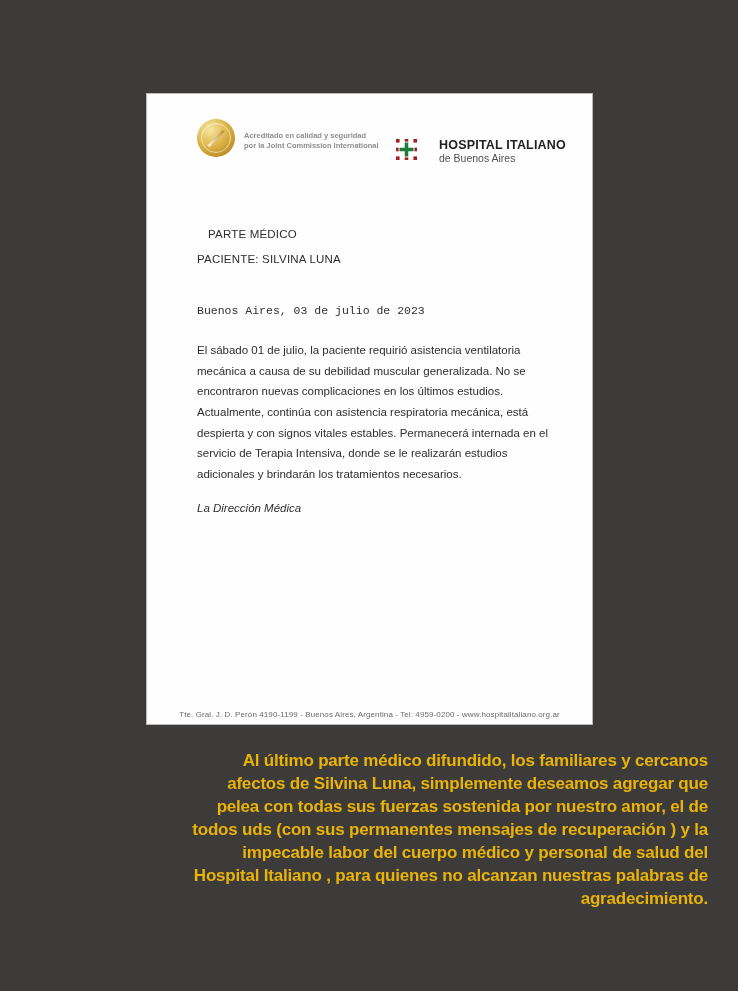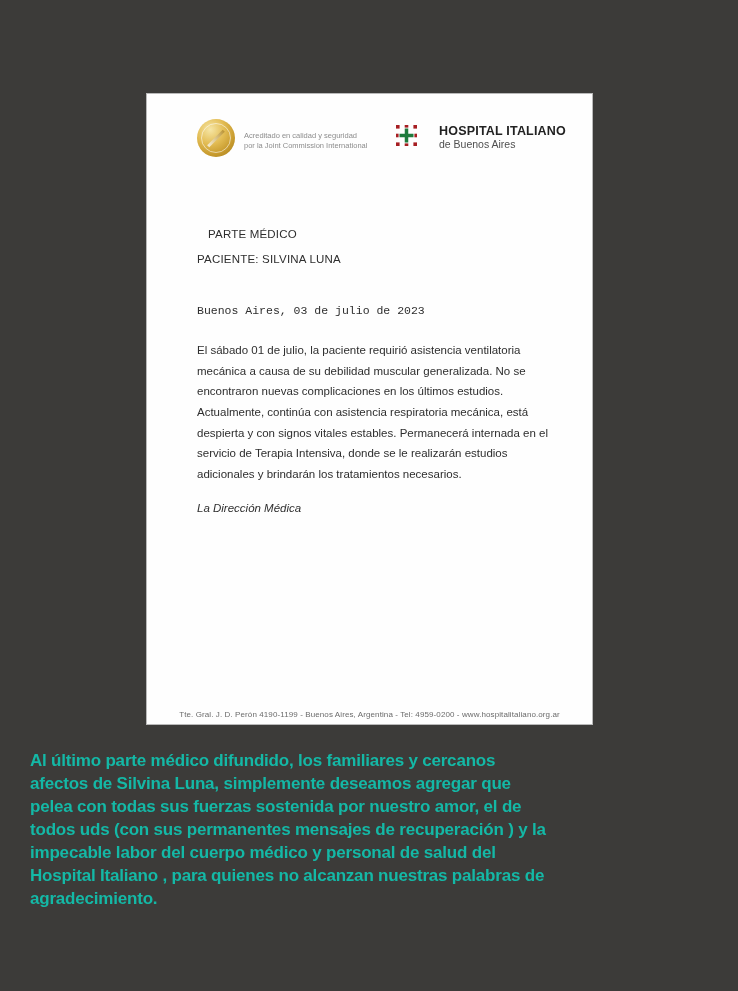--- a/index.html
+++ b/index.html
@@ -14,59 +14,59 @@
   
   .page {
     position:absolute; left:146px; top:93px; width:447px; height:632px;
     background:#fefefe; border:1px solid #b9b9b9; box-sizing:border-box;
   }
 
   .page-header {
     position:absolute; top:25px; left:50px; right:26px;
     display:flex; justify-content:space-between; align-items:flex-start;
   }
-  .seal-group { display:flex; align-items:center; gap:9px; }
+  .seal-group { display:flex; align-items:center; gap:9px;font-weight:bold; }
   .seal {
     width:38px; height:38px; border-radius:50%;
     background: radial-gradient(circle at 35% 28%, #f6e6a6 0%, #e3bd55 38%, #c79a2d 68%, #9f7a1d 100%);
     position:relative; flex:0 0 auto;
   }
   .seal-ring {
     position:absolute; left:4px; top:4px; right:4px; bottom:4px;
     border-radius:50%; border:1px solid rgba(255,255,255,0.55);
   }
   .seal-slash {
     position:absolute; left:8px; top:18px; width:22px; height:3px;
     background:linear-gradient(90deg, rgba(255,255,255,0.75), rgba(160,120,30,0.6));
     transform:rotate(-45deg);
   }
   .seal-text { font-size:7.5px; line-height:10px; color:#8d8d8d; padding-top:6px; }
 
-  .logo-group { display:flex; gap:22px; margin-top:6px; }
+  .logo-group { display:flex; gap:22px; margin-top:20px; }
   .logo-icon { width:21px; height:21px; flex:0 0 auto; }
   .logo-text .logo-name { font-size:12.5px; font-weight:bold; color:#222; letter-spacing:0.2px; line-height:13px; }
   .logo-text .logo-sub  { font-size:10.5px; color:#4f4f4f; line-height:11px; margin-top:1px; }
 
   .doc-text { position:absolute; left:50px; width:358px; font-size:11.5px; color:#2e2e2e; }
   .doc-title    { top:134px; letter-spacing:0.2px;margin-left:11px; }
   .doc-patient  { top:159px; letter-spacing:0.2px; }
   .doc-date     { top:210px;font-family:Liberation Mono, monospace; }
   .doc-para1    { top:246px; line-height:20.5px; }
   .doc-para2    { top:308px; line-height:20.5px; }
   .doc-sign     { top:408px; font-style:italic; }
 
   .page-footer {
     position:absolute; left:0; right:0; bottom:5px;
     text-align:center; font-size:8px; color:#6b6b6b; letter-spacing:0.1px;
   }
 
   
   .caption {
     position:absolute; top:749px; left:30px; right:30px;
-    text-align:left; color:#14b8a6; font-weight:bold;
+    text-align:right; color:#eab308; font-weight:bold;
     font-size:17px; line-height:23px; letter-spacing:-0.2px;
   }
   .caption .cap-line { white-space:nowrap; }
 </style>
 </head>
 <body>
 
 <div class="canvas">
 
   <div class="page">

